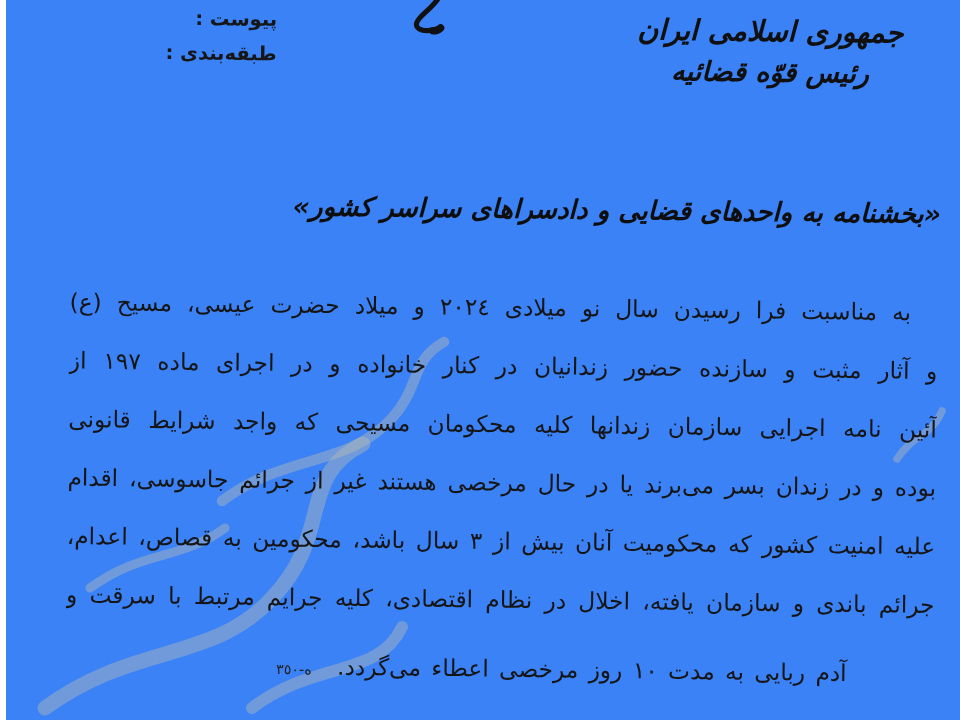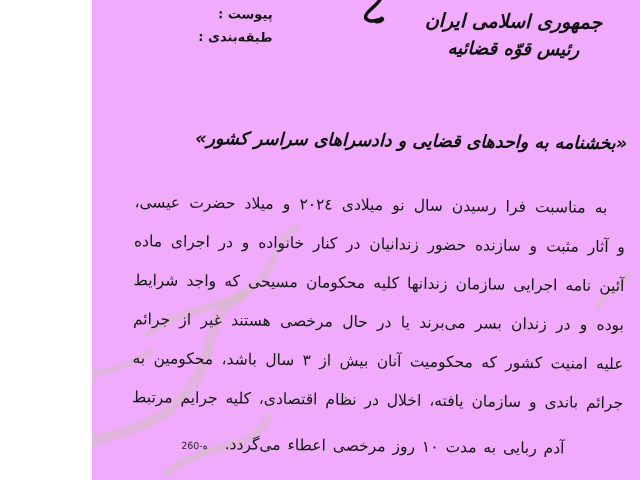--- a/index.html
+++ b/index.html
@@ -1,18 +1,18 @@
 <!DOCTYPE html>
 <html dir="rtl" lang="fa"><head>
 <meta charset="utf-8">
 <style>
   html,body{margin:0;padding:0;background:#ffffff;}
   .page{
-    position:relative;width:548px;height:480px;overflow:hidden;
-    background:#f0abfc;
+    position:relative;width:636px;height:480px;overflow:hidden;
+    background:#3b82f6;
     font-family:"DejaVu Sans",sans-serif;
     color:#1a1a1a;direction:rtl;text-decoration:underline;
   }
   .sheet{position:absolute;inset:0;transform:rotate(.7deg);transform-origin:50% 50%;}
   
   .meta-block{
     position:absolute;left:58px;top:4px;width:120px;
     text-align:right;font-weight:bold;font-size:13px;line-height:23px;color:#161616;
   }
   
@@ -77,18 +77,18 @@
 
     <div class="body-text">
       <div class="line first">به مناسبت فرا رسیدن سال نو میلادی ٢٠٢٤ و میلاد حضرت عیسی، مسیح (ع)</div>
       <div class="line">و آثار مثبت و سازنده حضور زندانیان در کنار خانواده و در اجرای ماده ١٩٧ از</div>
       <div class="line">آئین نامه اجرایی سازمان زندانها کلیه محکومان مسیحی که واجد شرایط قانونی مرخصی</div>
       <div class="line">بوده و در زندان بسر می‌برند یا در حال مرخصی هستند غیر از جرائم جاسوسی، اقدام</div>
       <div class="line">علیه امنیت کشور که محکومیت آنان بیش از ٣ سال باشد، محکومین به قصاص، اعدام،</div>
       <div class="line">جرائم باندی و سازمان یافته، اخلال در نظام اقتصادی، کلیه جرایم مرتبط با سرقت و</div>
       <div class="line last">
         <span>آدم ربایی به مدت ١٠ روز مرخصی اعطاء می‌گردد.</span>
-        <span class="stamp">ه-260</span>
+        <span class="stamp">ه-٣٥٠</span>
       </div>
     </div>
 
   </div>
 </div>
 
 </body></html>

